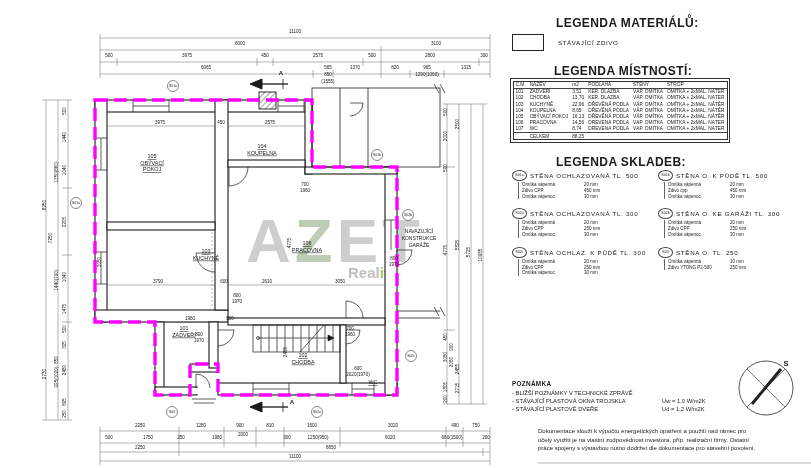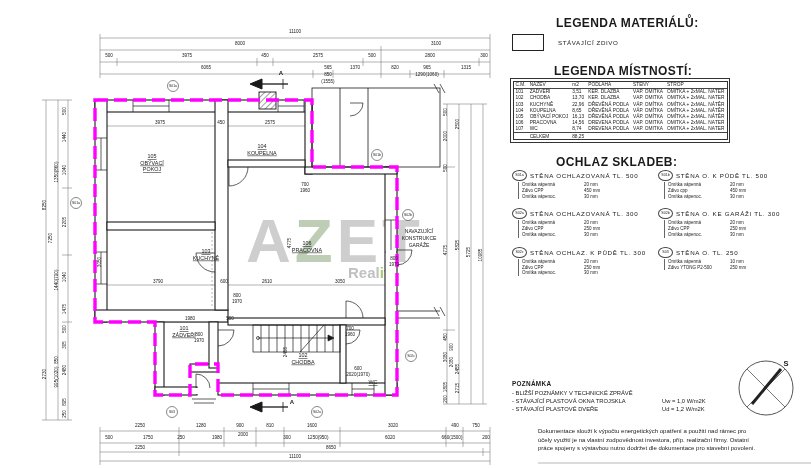--- a/index.html
+++ b/index.html
@@ -452,21 +452,21 @@
               <td colspan="1"></td>
               <td colspan="1">CELKEM</td>
               <td colspan="1">88,25</td>
               <td colspan="3"></td>
             </tr>
           </tbody>
     </table>
   </div>
 </div>
 
-<div class="abs ltitle" style="left:512px;top:155px">OCHLAZ SKLADEB:</div>
+<div class="abs ltitle" style="left:512px;top:155px">LEGENDA SKLADEB:</div>
 <div class="abs sklgrid" style="left:512px;top:170px" id="sklgrid">
       <div class="sklentry">
         <div class="skltitle">
           <span class="sklcode">S01a</span>
           <span>STĚNA OCHLAZOVANÁ TL. 500</span>
         </div>
         <div class="skllayers">
           <div class="lay">
             <span class="nm">Omítka vápenná</span>
             <span>20 mm</span>

